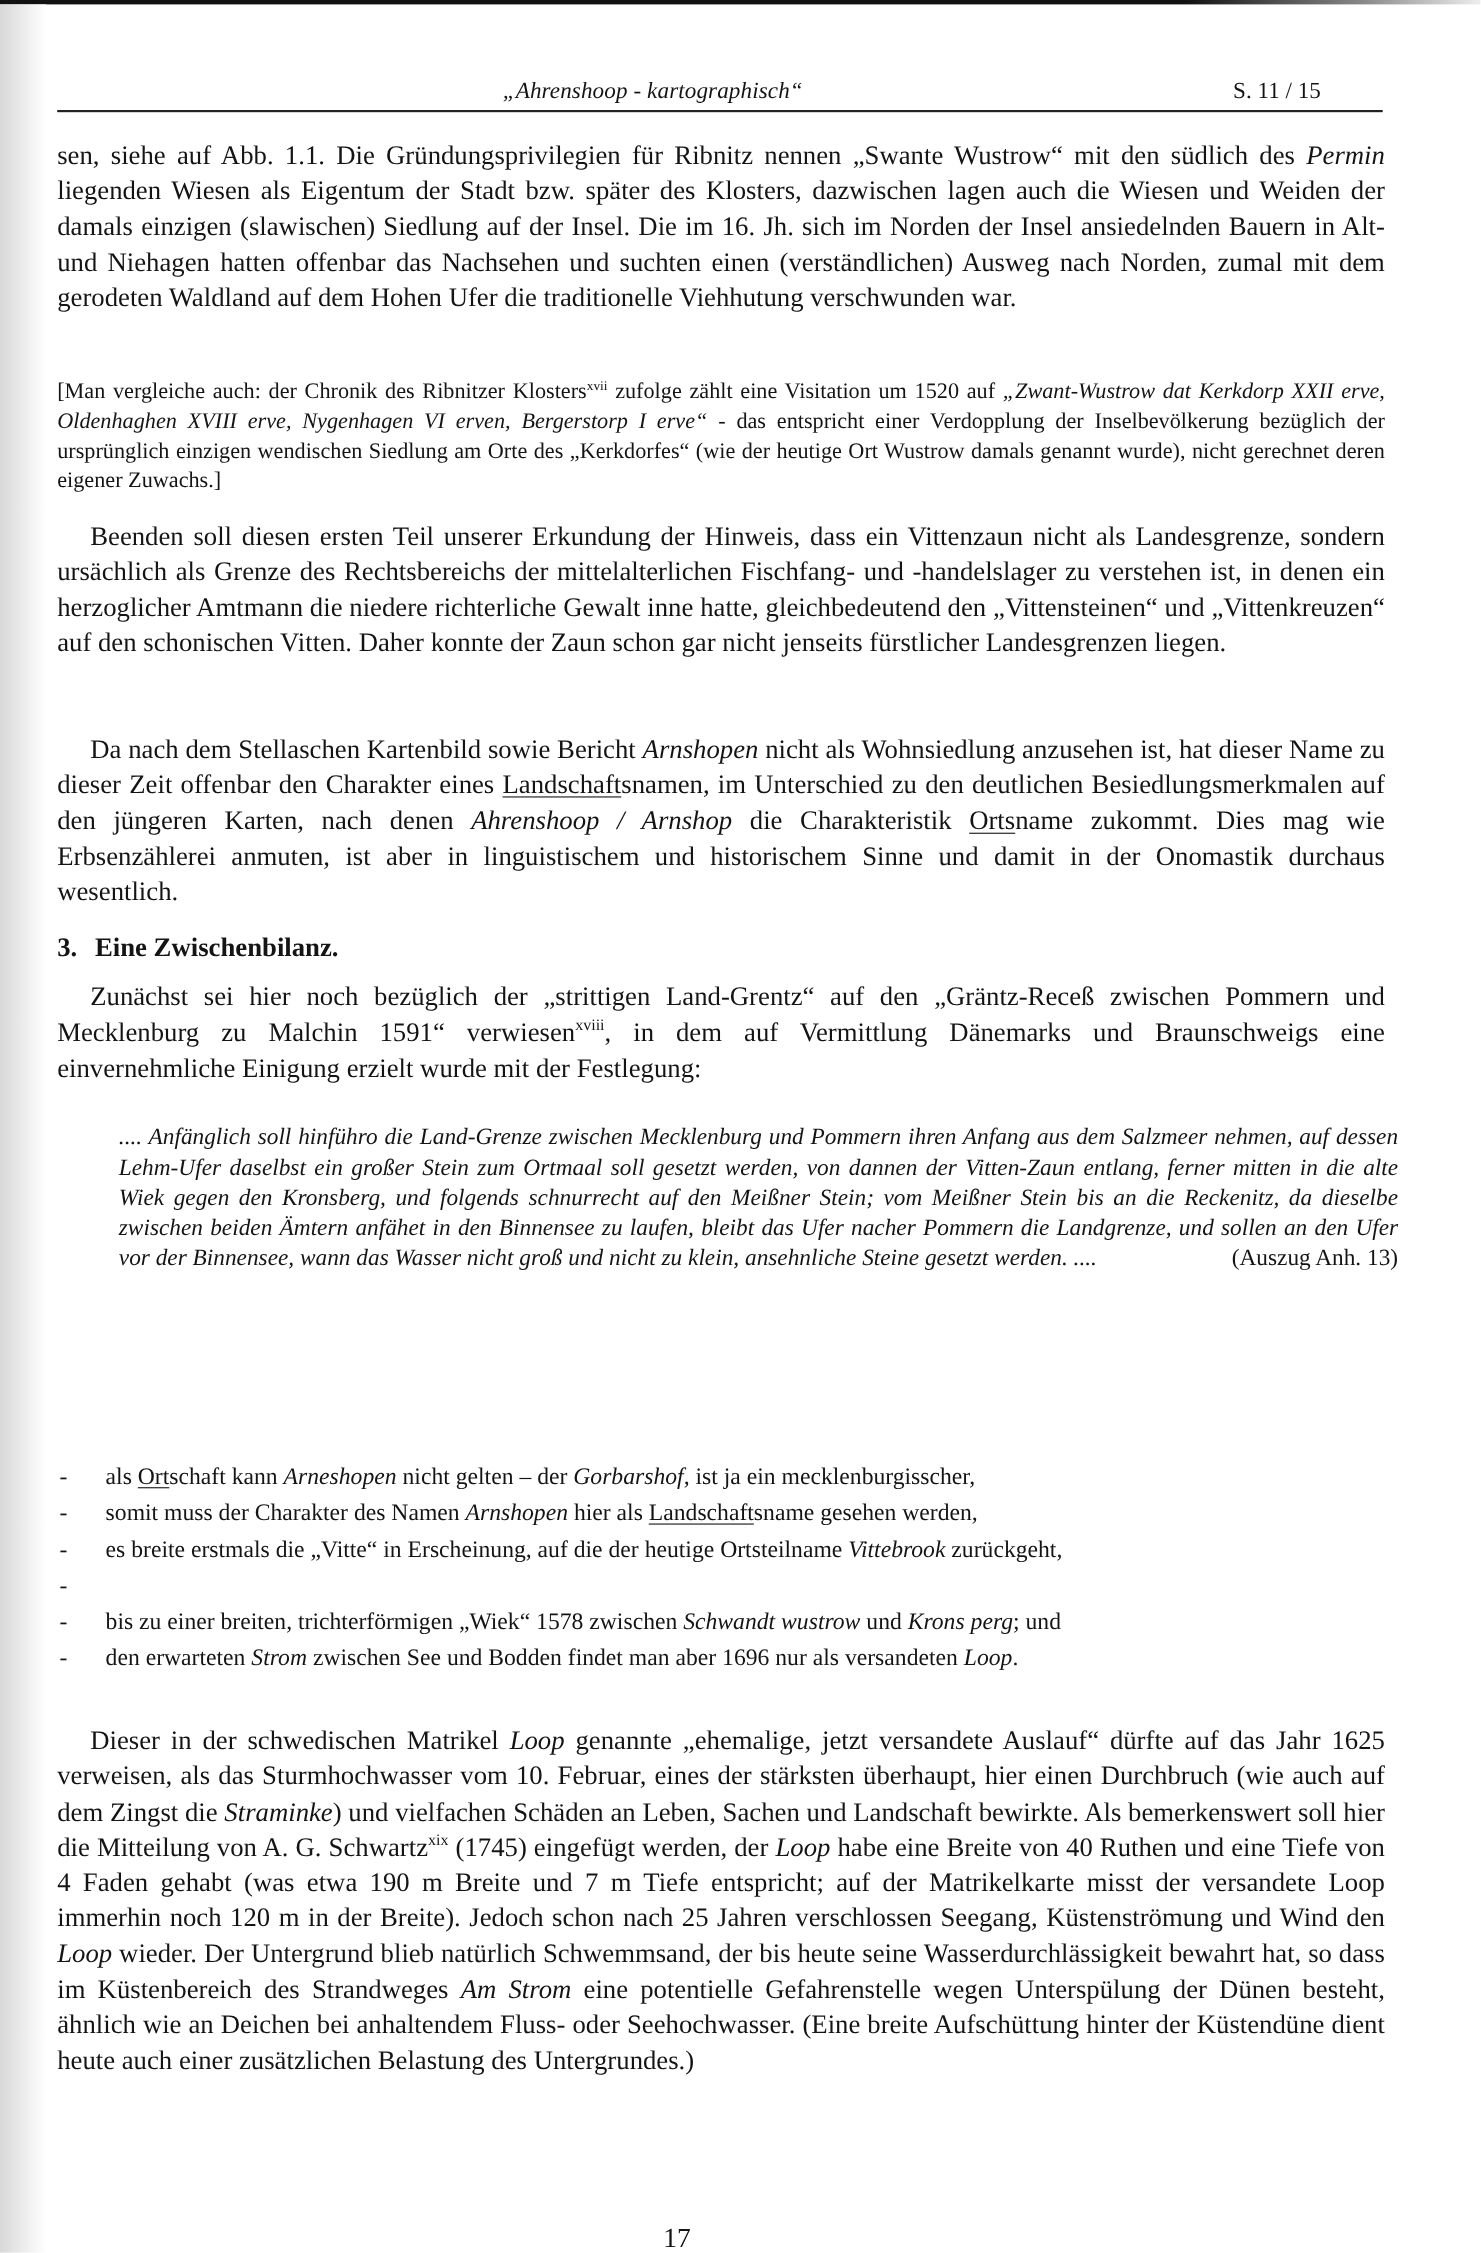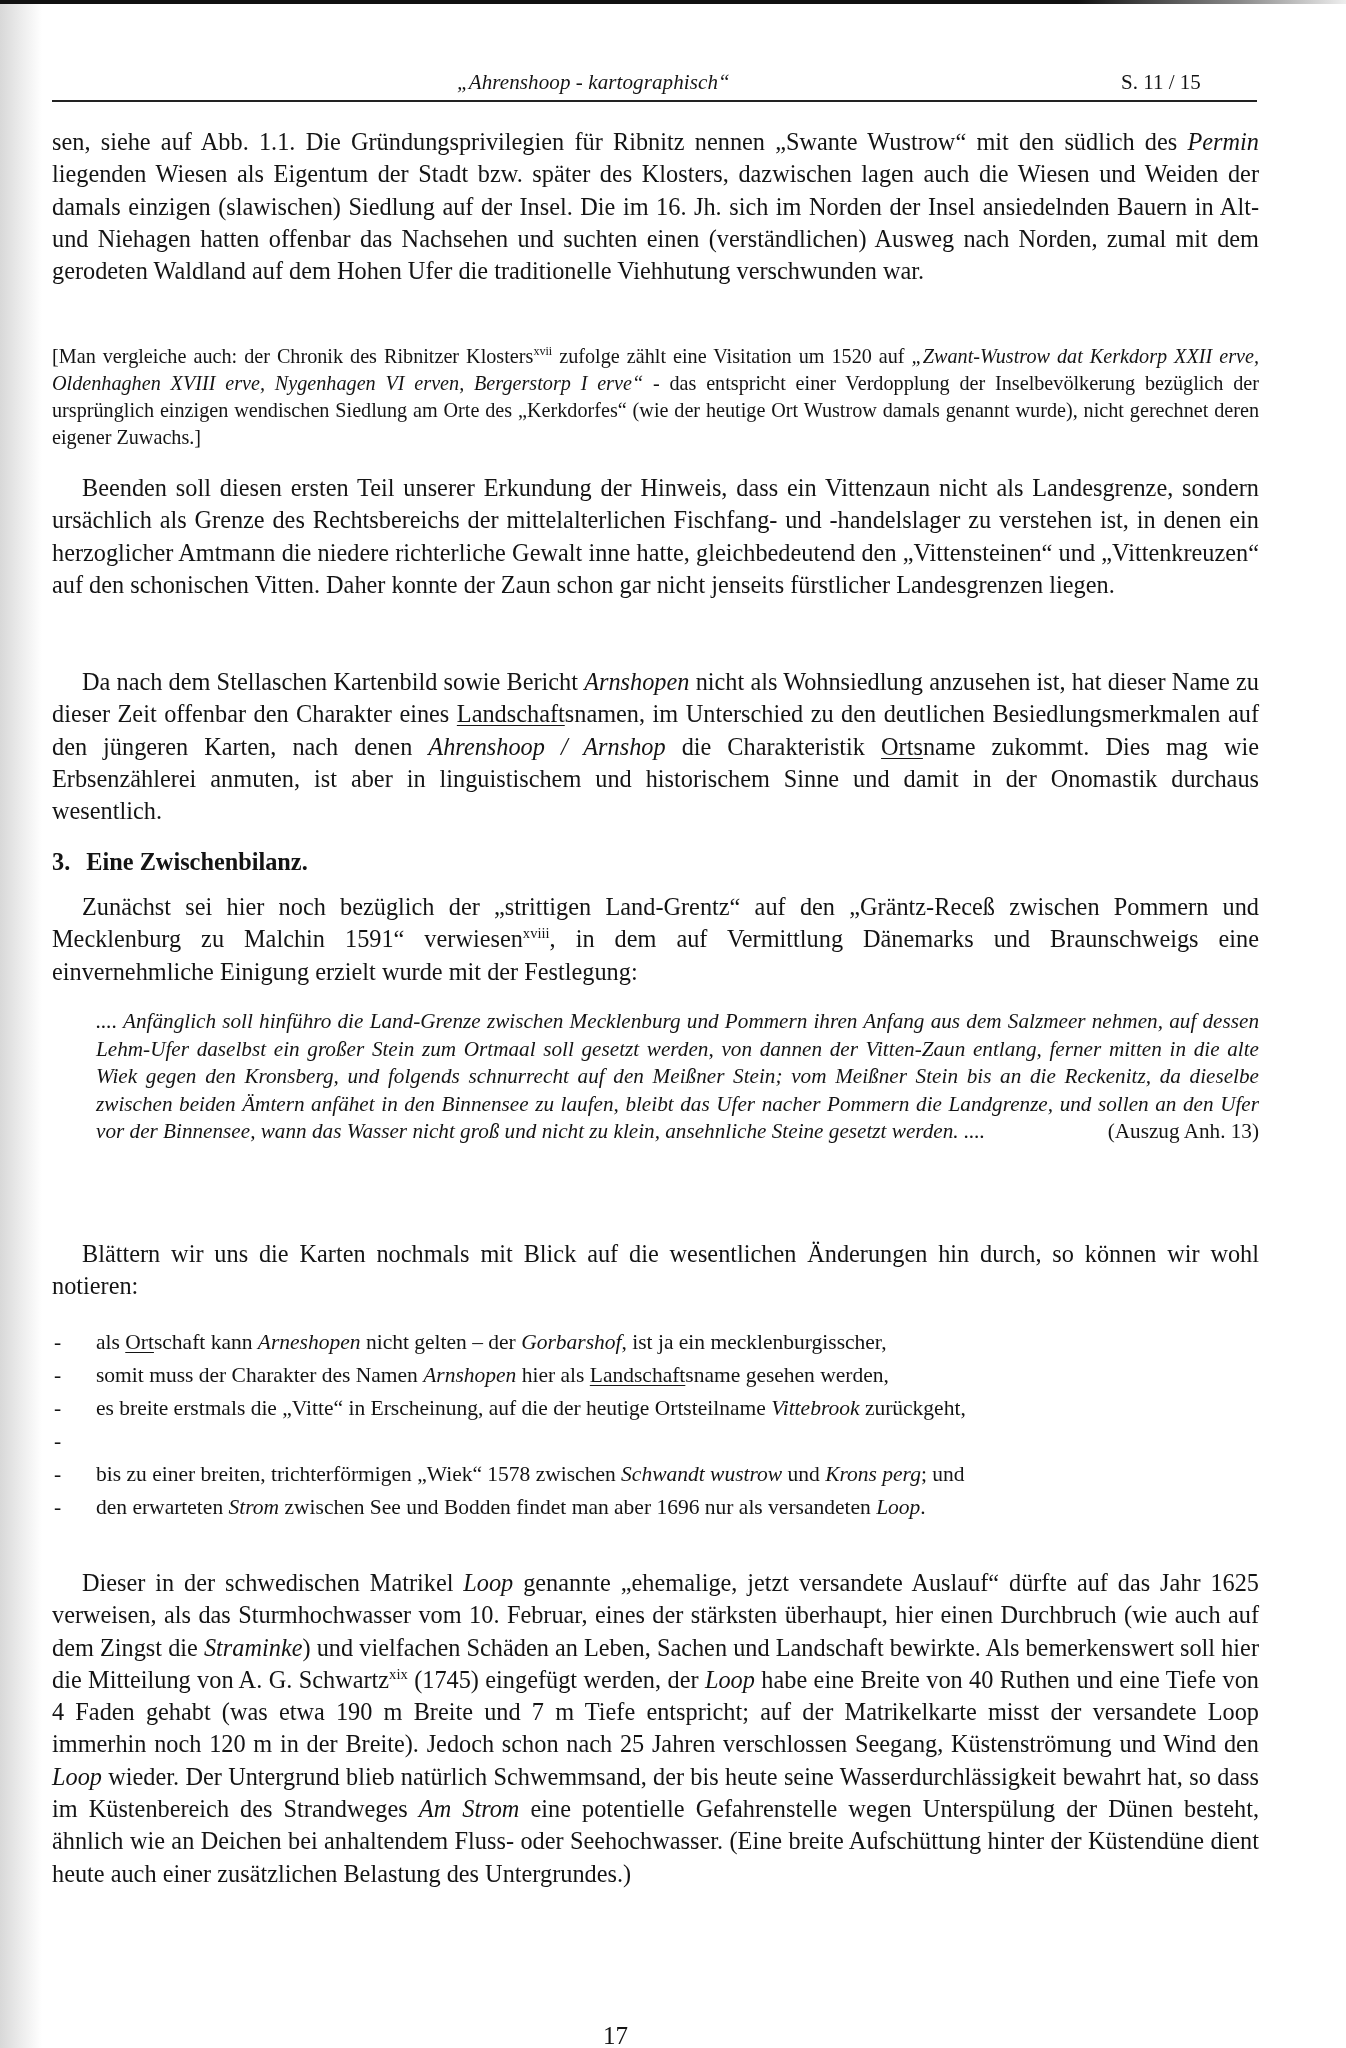--- a/index.html
+++ b/index.html
@@ -17,21 +17,21 @@
 
   .running-header { position: absolute; left: 52px; top: 68px; width: 1205px; height: 32px;
     border-bottom: 2px solid #222; }
   .header-title { position: absolute; left: 405px; top: 2px; font-style: italic; font-size: 21px; letter-spacing: 0.1px; }
   .header-page { position: absolute; left: 1069px; top: 2px; font-size: 21px; }
 
   .block { position: absolute; left: 52px; width: 1207px; margin: 0; text-align: justify; }
   .body-text { font-size: 24.3px; line-height: 32.3px; }
   .small-text { font-size: 20.2px; line-height: 27px; }
   .indent { text-indent: 30px; }
-  .quote { position: absolute; left: 96px; width: 1163px; font-style: italic; font-size: 21.2px; line-height: 27.6px; margin: 0; text-align: justify; }
+  .quote { position: absolute; left: 96px; width: 1163px; font-style: italic; font-size: 21.2px; line-height: 27.6px; margin: 12px; text-align: justify; }
   .quote-source { font-style: normal; float: right; }
   .heading { position: absolute; left: 52px; top: 848px; margin: 0; font-size: 24.3px; font-weight: bold; }
   .heading .num { margin-right: 10px; }
   sup { font-size: 60%; line-height: 0; vertical-align: 0.65em; }
   .u { text-decoration: underline; text-decoration-thickness: 1px; text-underline-offset: 3px; text-align: center; }
   i { font-style: italic; }
 
   .list { position: absolute; left: 52px; top: 1326px; width: 1207px; margin: 0; padding: 0; list-style: none; }
   .list li { position: relative; padding-left: 44px; font-size: 21.5px; line-height: 33px; height: 33px; white-space: nowrap; }
   .list .dash { position: absolute; left: 2px; top: 0; }
@@ -64,21 +64,20 @@
     <span>Eine Zwischenbilanz.</span>
   </h2>
 
   <p class="block body-text indent" style="top:891px;"><span>Zunächst sei hier noch bezüglich der „strittigen Land-Grentz“ auf den „Gräntz-Receß zwischen Pommern und Mecklenburg zu Malchin 1591“ verwiesen</span><sup>xviii</sup><span>, in dem auf Vermittlung Dänemarks und Braunschweigs eine einvernehmliche Einigung erzielt wurde mit der Festlegung:</span></p>
 
   <p class="quote" style="top:1008px;">
     <span>.... Anfänglich soll hinführo die Land-Grenze zwischen Mecklenburg und Pommern ihren Anfang aus dem Salzmeer nehmen, auf dessen Lehm-Ufer daselbst ein großer Stein zum Ortmaal soll gesetzt werden, von dannen der Vitten-Zaun entlang, ferner mitten in die alte Wiek gegen den Kronsberg, und folgends schnurrecht auf den Meißner Stein; vom Meißner Stein bis an die Reckenitz, da dieselbe zwischen beiden Ämtern  anfähet in den Binnensee zu laufen, bleibt das Ufer nacher Pommern die Landgrenze, und sollen an den Ufer vor der Binnensee, wann das Wasser nicht groß und nicht zu klein, ansehnliche Steine gesetzt werden. ....</span>
     <span class="quote-source">(Auszug Anh. 13)</span>
   </p>
 
-  <p class="block body-text indent" style="top:1238px;"><span>Blättern wir uns die Karten nochmals mit Blick auf die wesentlichen Änderungen hin durch, so können wir wohl notieren:</span></p>
 
   <ul class="list">
       <li><span class="dash">-</span><span>als </span><span class="u">Ort</span><span>schaft kann </span><i>Arneshopen</i><span> nicht gelten – der </span><i>Gorbarshof</i><span>, ist ja ein mecklenburgisscher,</span></li>
       <li><span class="dash">-</span><span>somit muss der Charakter des Namen </span><i>Arnshopen</i><span>  hier als </span><span class="u">Landschaft</span><span>sname gesehen werden,</span></li>
       <li><span class="dash">-</span><span>es breite erstmals die „Vitte“ in Erscheinung, auf die der heutige Ortsteilname </span><i>Vittebrook</i><span>  zurückgeht,</span></li>
       <li><span class="dash">-</span></li>
       <li><span class="dash">-</span><span>bis zu einer breiten, trichterförmigen „Wiek“ 1578 zwischen </span><i>Schwandt wustrow</i><span> und </span><i>Krons perg</i><span>; und</span></li>
       <li><span class="dash">-</span><span>den erwarteten </span><i>Strom</i><span> zwischen See und Bodden findet man aber 1696 nur als versandeten </span><i>Loop</i><span>.</span></li>
     </ul>
 

